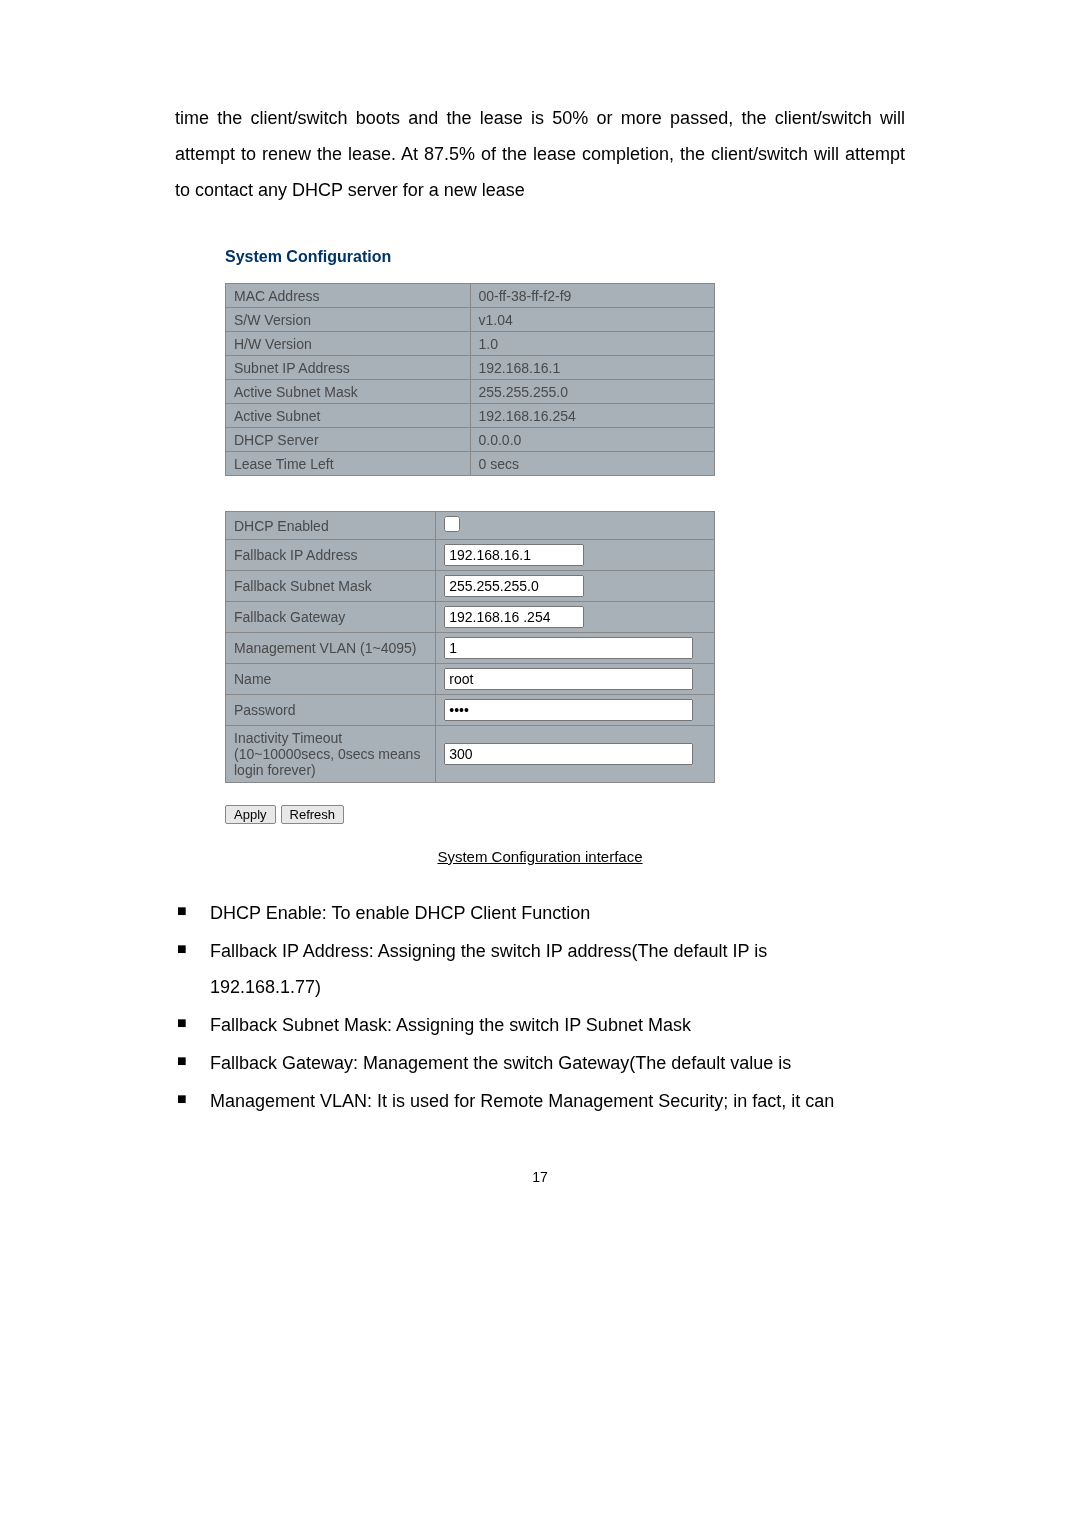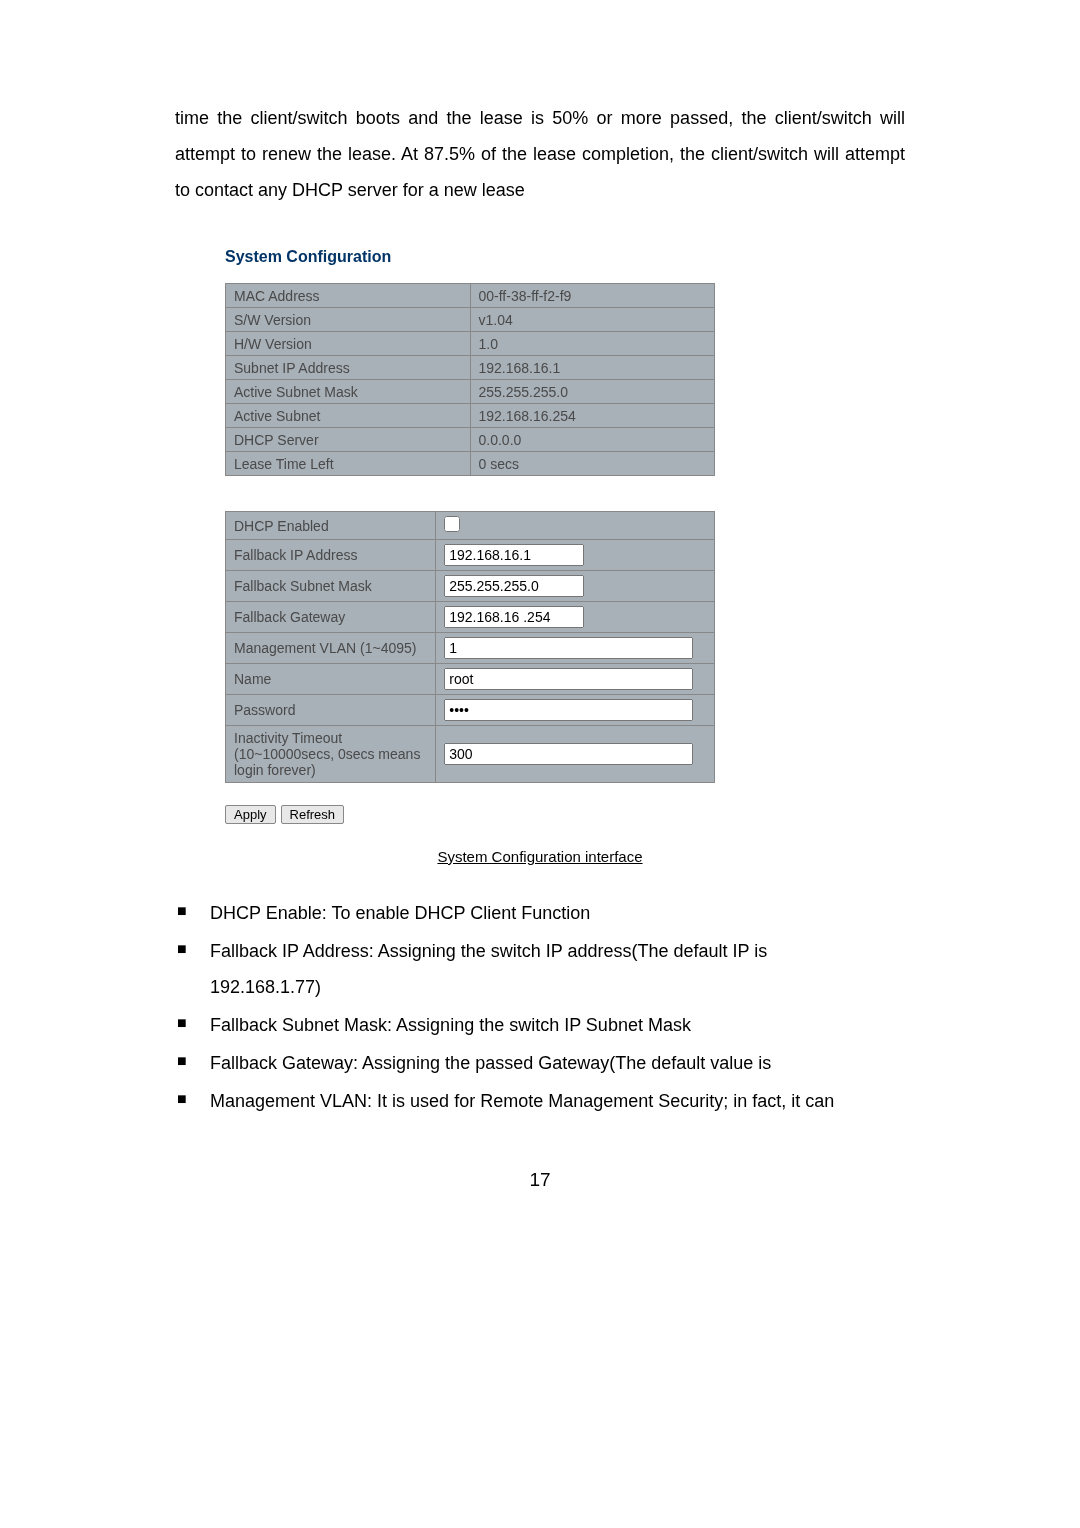--- a/index.html
+++ b/index.html
@@ -122,21 +122,21 @@
     }
     .bullet-list .bold {
       font-weight: normal;
     }
     .bullet-list .sub-line {
       padding-left: 35px;
       line-height: 2.0;
     }
     .page-number {
       text-align: center;
-      font-size: 19px;
+      font-size: 14px;
       margin-top: 50px;
     }
   </style>
 </head>
 <body>
 
 <div class="intro-text">time the client/switch boots and the lease is 50% or more passed, the client/switch will attempt to renew the lease. At 87.5% of the lease completion, the client/switch will attempt to contact any DHCP server for a new lease</div>
 
 <div class="config-section">
   <div class="config-title">System Configuration</div>
@@ -228,20 +228,20 @@
     <span class="bold">DHCP Enable:</span><span> To enable DHCP Client Function</span>
   </li>
   <li>
     <span class="bold">Fallback IP Address:</span><span> Assigning the switch IP address(The default IP is</span>
     <div class="sub-line" style="padding-left:0">192.168.1.77)</div>
   </li>
   <li>
     <span class="bold">Fallback Subnet Mask:</span><span> Assigning the switch IP Subnet Mask</span>
   </li>
   <li>
-    <span class="bold">Fallback Gateway:</span><span> Assigning the passed Gateway(The default value is</span>
+    <span class="bold">Fallback Gateway:</span><span> Management the switch Gateway(The default value is</span>
   </li>
   <li>
     <span class="bold">Management VLAN:</span><span> It is used for Remote Management Security; in fact, it can</span>
   </li>
 </ul>
 
 <div class="page-number">17</div>
 
 </body></html>

